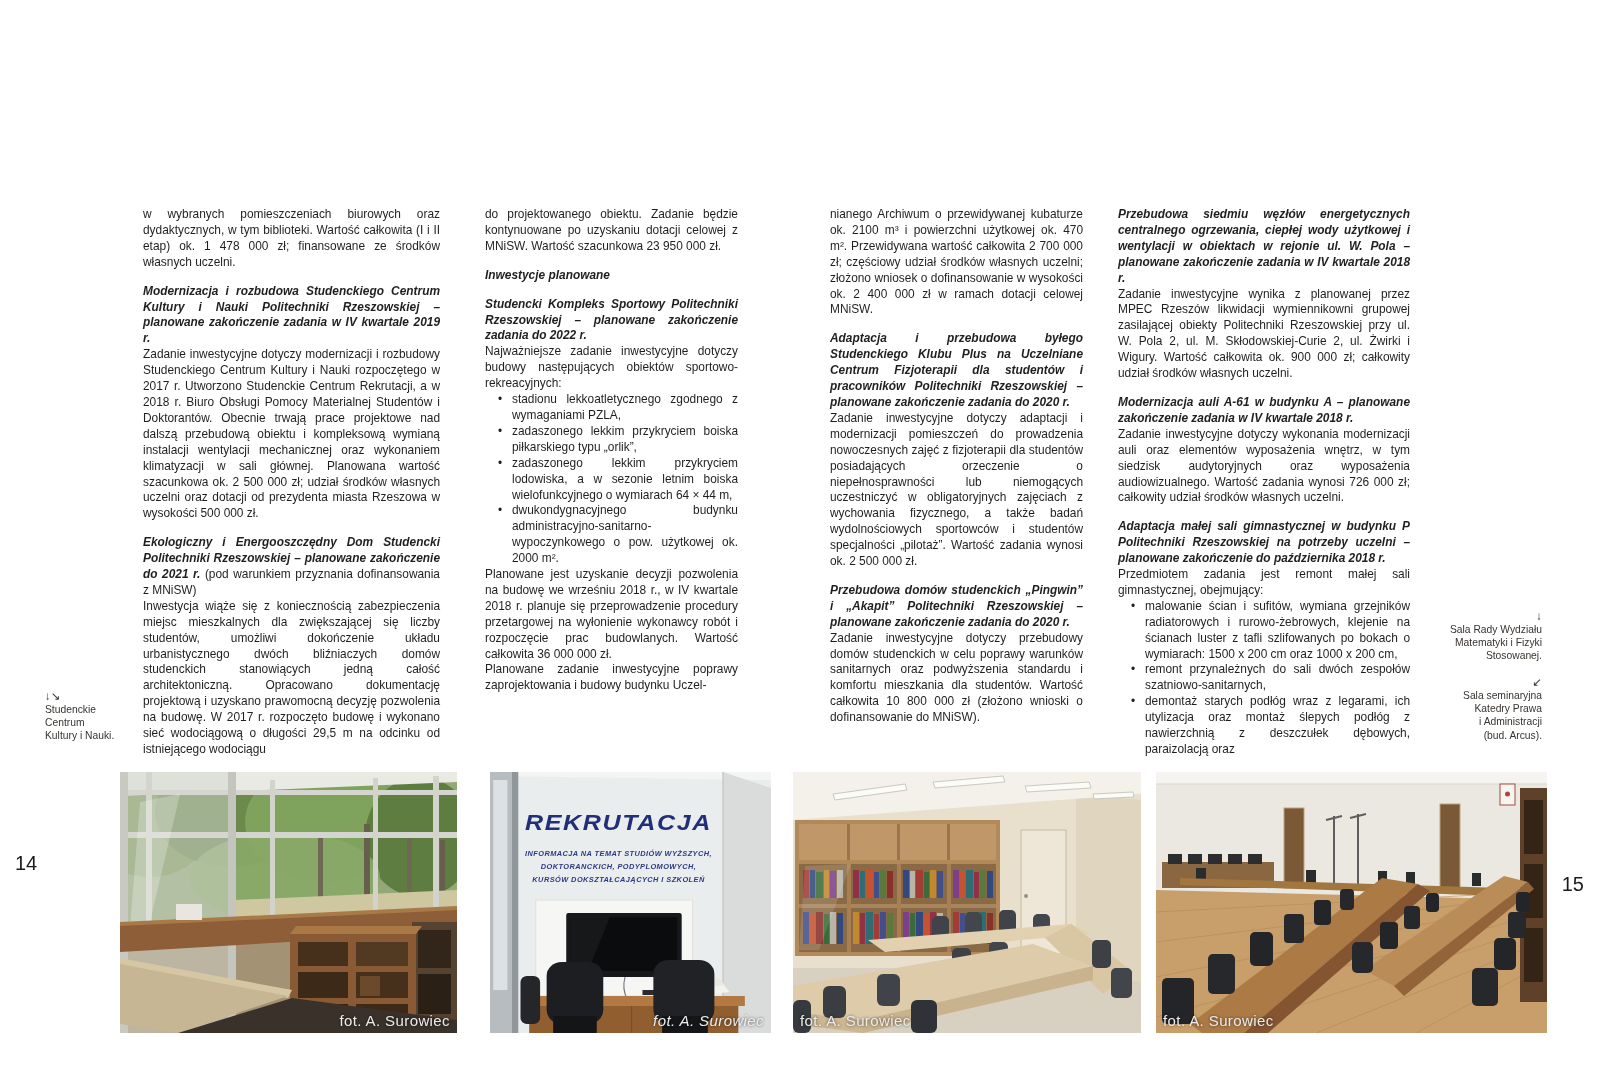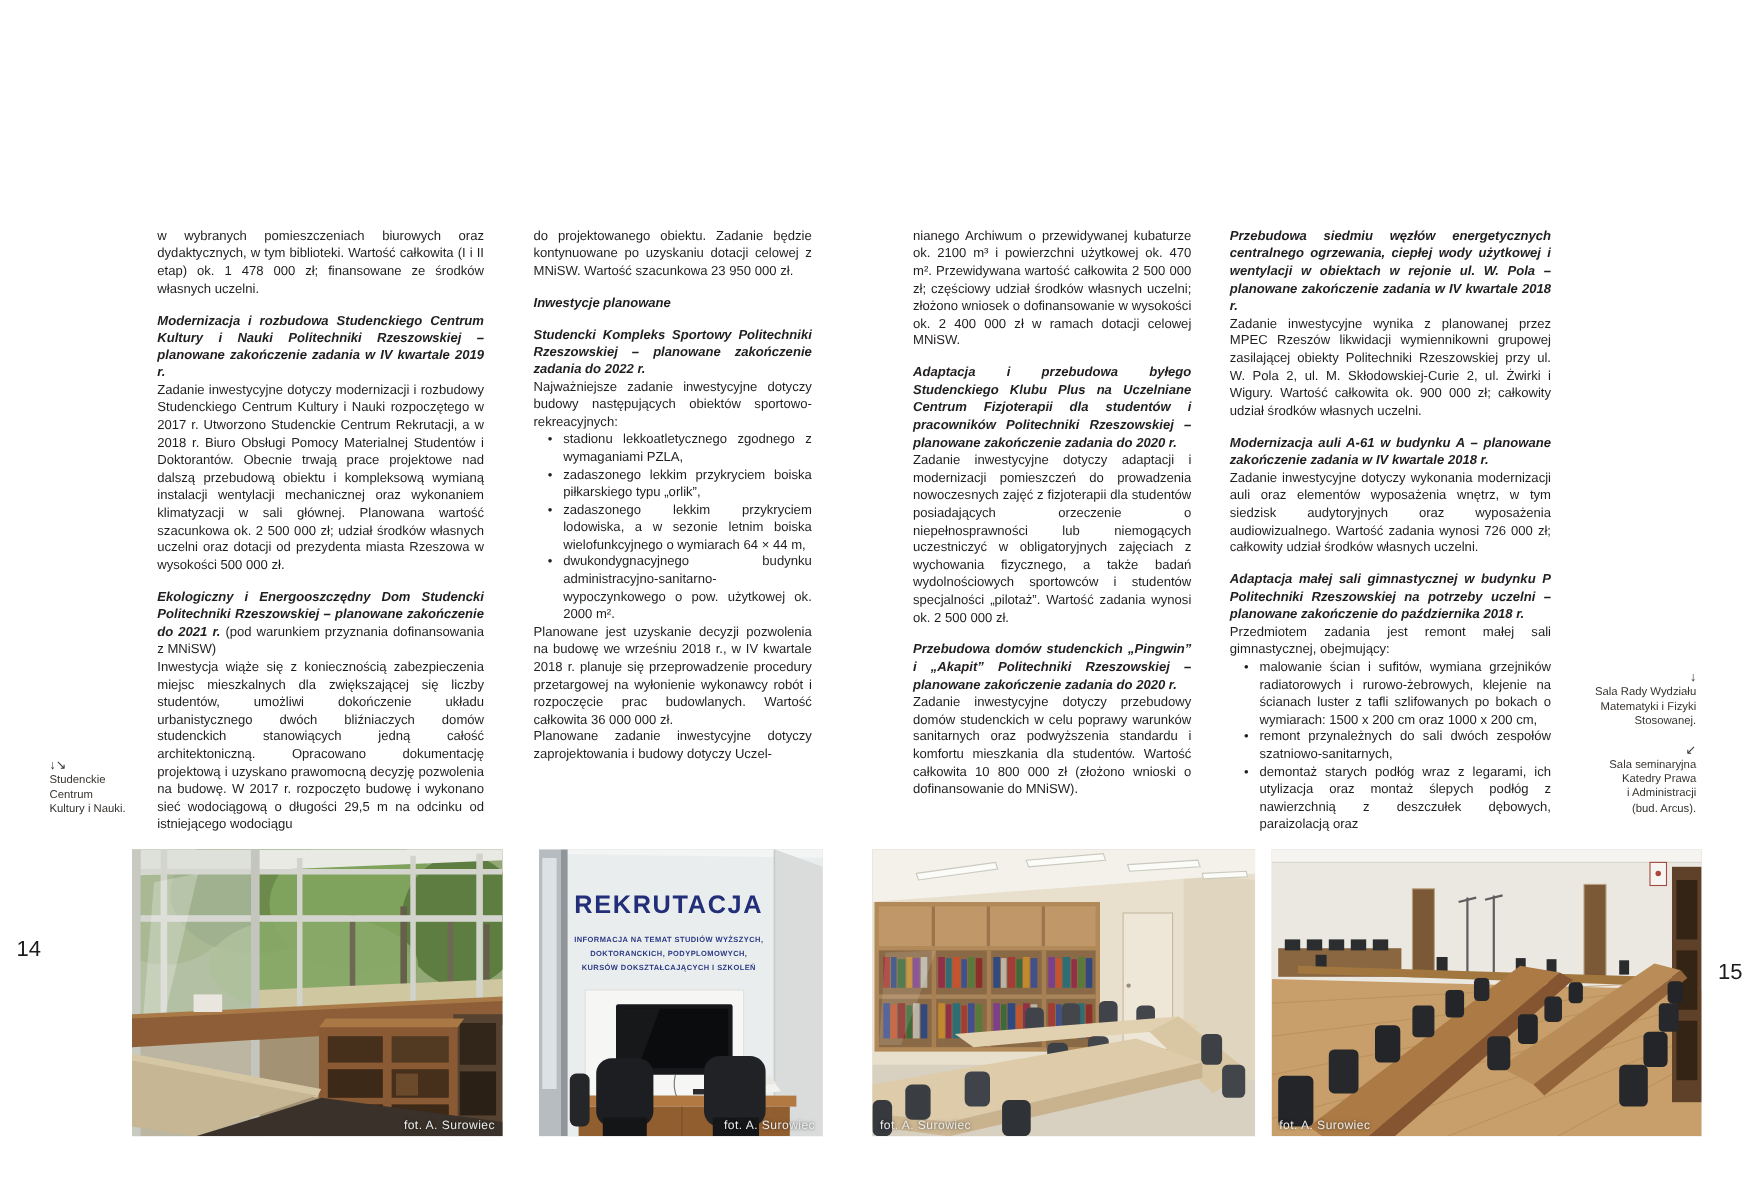--- a/index.html
+++ b/index.html
@@ -24,24 +24,24 @@
   .note-r1{top:610px;}
   .note-r2{top:676px;}
   
   .pnum{position:absolute;font-size:20px;color:#1d1b1a;}
   .pnum-l{left:15px;top:852px;}
   .pnum-r{right:16px;top:852px;margin-top:21px;}
   
   .photo{position:absolute;top:772px;height:261px;overflow:hidden;background:#ddd;}
   .photo svg{display:block;width:100%;height:100%;}
   .photo-1{left:120px;width:337px;}
-  .photo-2{left:490px;width:258px;}
+  .photo-2{left:490px;width:281px;font-style:italic;}
   .photo-3{left:793px;width:348px;}
   .photo-4{left:1156px;width:391px;}
-  .credit{position:absolute;bottom:4px;font-size:11px;letter-spacing:.4px;color:#ececec;
+  .credit{position:absolute;bottom:4px;font-size:15px;letter-spacing:.4px;color:#ececec;
           text-shadow:0 0 3px rgba(0,0,0,.65);}
   .cr-r{right:7px;}
   .cr-l{left:7px;}
   .photo text{font-family:"Liberation Sans",sans-serif;}
 </style>
 </head>
 <body>
 
 <div class="page">
 
@@ -80,25 +80,25 @@
   <div class="col col-2">
     <div class="blk">do projektowanego obiektu. Zadanie będzie kontynuowane po uzyskaniu dotacji celowej z MNiSW. Wartość szacunkowa 23 950 000 zł.</div>
     <div class="blk gap h">Inwestycje planowane</div>
     <div class="blk gap h">Studencki Kompleks Sportowy Politechniki Rzeszowskiej – planowane zakończenie zadania do 2022 r.</div>
     <div class="blk">Najważniejsze zadanie inwestycyjne dotyczy budowy następujących obiektów sportowo-rekreacyjnych:</div>
     <div class="blk bullet"><span class="dot">•</span><span>stadionu lekkoatletycznego zgodnego z wymaganiami PZLA,</span></div>
     <div class="blk bullet"><span class="dot">•</span><span>zadaszonego lekkim przykryciem boiska piłkarskiego typu „orlik”,</span></div>
     <div class="blk bullet"><span class="dot">•</span><span>zadaszonego lekkim przykryciem lodowiska, a w sezonie letnim boiska wielofunkcyjnego o wymiarach 64 × 44 m,</span></div>
     <div class="blk bullet"><span class="dot">•</span><span>dwukondygnacyjnego budynku administracyjno-sanitarno-wypoczynkowego o pow. użytkowej ok. 2000 m².</span></div>
     <div class="blk">Planowane jest uzyskanie decyzji pozwolenia na budowę we wrześniu 2018 r., w IV kwartale 2018 r. planuje się przeprowadzenie procedury przetargowej na wyłonienie wykonawcy robót i rozpoczęcie prac budowlanych. Wartość całkowita 36 000 000 zł.</div>
-    <div class="blk">Planowane zadanie inwestycyjne dotyczy zaprojektowania i budowy dotyczy Uczel-</div>
+    <div class="blk">Planowane zadanie inwestycyjne poprawy zaprojektowania i budowy budynku Uczel-</div>
   </div>
 
   <div class="col col-3">
-    <div class="blk">nianego Archiwum o przewidywanej kubaturze ok. 2100 m³ i powierzchni użytkowej ok. 470 m². Przewidywana wartość całkowita 2 500 000 zł; częściowy udział środków własnych uczelni; złożono wniosek o dofinansowanie w wysokości ok. 2 400 000 zł w ramach dotacji celowej MNiSW.</div>
+    <div class="blk">nianego Archiwum o przewidywanej kubaturze ok. 2100 m³ i powierzchni użytkowej ok. 470 m². Przewidywana wartość całkowita 2 700 000 zł; częściowy udział środków własnych uczelni; złożono wniosek o dofinansowanie w wysokości ok. 2 400 000 zł w ramach dotacji celowej MNiSW.</div>
     <div class="blk gap h">Adaptacja i przebudowa byłego Studenckiego Klubu Plus na Uczelniane Centrum Fizjoterapii dla studentów i pracowników Politechniki Rzeszowskiej – planowane zakończenie zadania do 2020 r.</div>
     <div class="blk">Zadanie inwestycyjne dotyczy adaptacji i modernizacji pomieszczeń do prowadzenia nowoczesnych zajęć z fizjoterapii dla studentów posiadających orzeczenie o niepełnosprawności lub niemogących uczestniczyć w obligatoryjnych zajęciach z wychowania fizycznego, a także badań wydolnościowych sportowców i studentów specjalności „pilotaż”. Wartość zadania wynosi ok. 2 500 000 zł.</div>
     <div class="blk gap h">Przebudowa domów studenckich „Pingwin” i „Akapit” Politechniki Rzeszowskiej – planowane zakończenie zadania do 2020 r.</div>
     <div class="blk">Zadanie inwestycyjne dotyczy przebudowy domów studenckich w celu poprawy warunków sanitarnych oraz podwyższenia standardu i komfortu mieszkania dla studentów. Wartość całkowita 10 800 000 zł (złożono wnioski o dofinansowanie do MNiSW).</div>
   </div>
 
   <div class="col col-4">
     <div class="blk h">Przebudowa siedmiu węzłów energetycznych centralnego ogrzewania, ciepłej wody użytkowej i wentylacji w obiektach w rejonie ul. W. Pola – planowane zakończenie zadania w IV kwartale 2018 r.</div>
     <div class="blk">Zadanie inwestycyjne wynika z planowanej przez MPEC Rzeszów likwidacji wymiennikowni grupowej zasilającej obiekty Politechniki Rzeszowskiej przy ul. W. Pola 2, ul. M. Skłodowskiej-Curie 2, ul. Żwirki i Wigury. Wartość całkowita ok. 900 000 zł; całkowity udział środków własnych uczelni.</div>
     <div class="blk gap h">Modernizacja auli A-61 w budynku A – planowane zakończenie zadania w IV kwartale 2018 r.</div>

